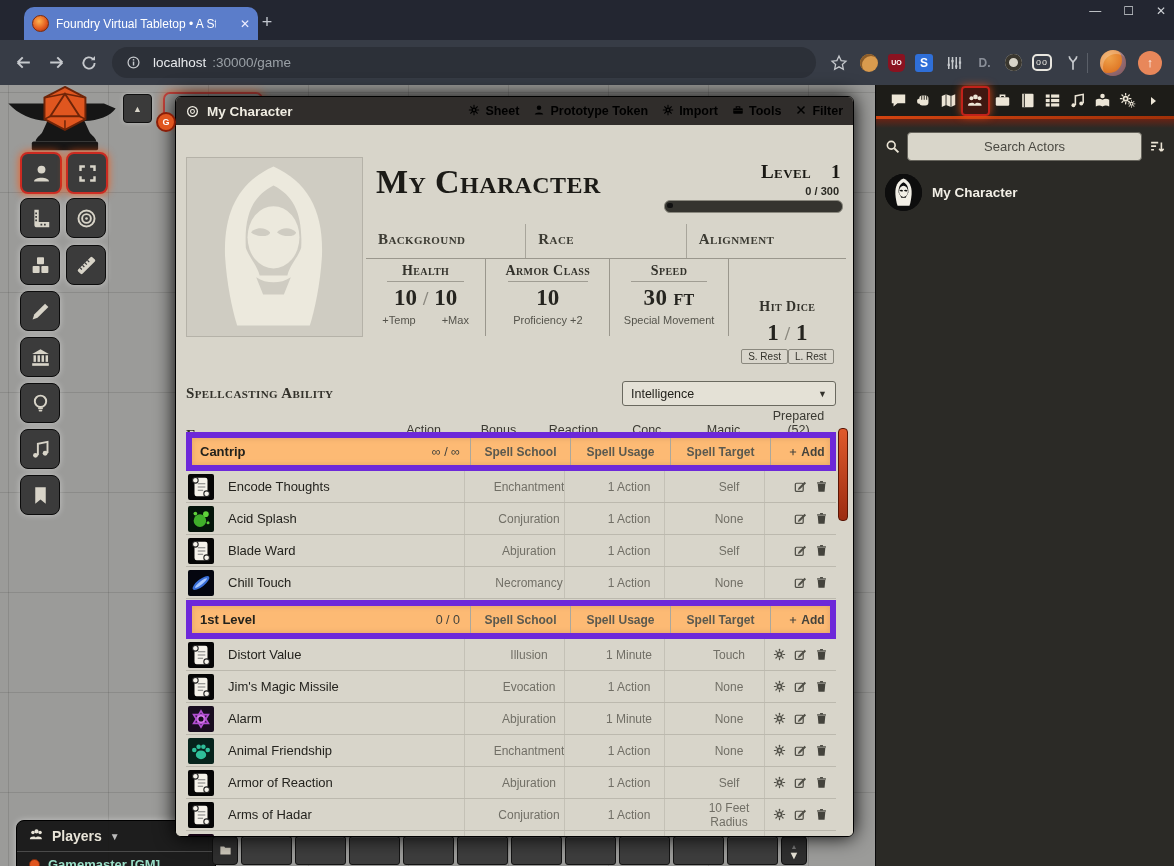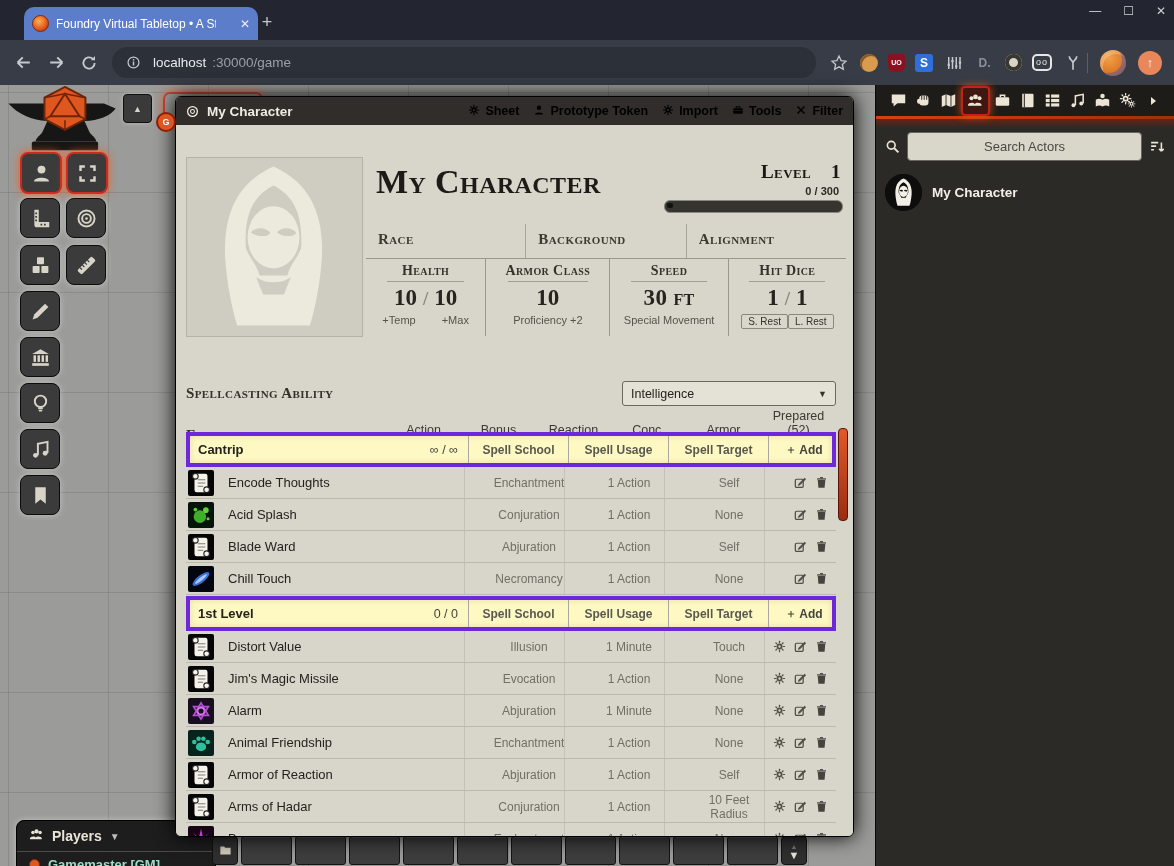--- a/index.html
+++ b/index.html
@@ -91,21 +91,21 @@
   #char-name{left:200px;top:40px;font-size:34px;color:#1c1b17;line-height:1;}
   #level-row{right:12px;top:36px;display:flex;gap:20px;font-size:19px;align-items:baseline;}
   #xp-text{right:14px;top:60px;font-size:11px;font-weight:bold;color:#2a2923;}
   #xp-bar{left:488px;top:75px;width:177px;height:11px;background:#35342f;border:1px solid #8a887e;border-radius:6px;}
   #xp-bar .notch{position:absolute;left:2px;top:2px;width:6px;height:5px;background:#111;border-radius:2px;}
   #fields-row{left:190px;top:99px;width:480px;height:34px;display:flex;border-bottom:1px solid #9a978d;}
   .fieldcol{flex:1;border-right:1px solid #a8a59b;padding:7px 0 0 12px;font-size:15px;color:#3c3b33;}
   .fieldcol:last-child{border-right:none;}
   #stats-row{left:190px;top:133px;width:480px;height:78px;display:flex;}
   .statbox{border-right:1px solid #9a978d;display:flex;flex-direction:column;align-items:center;padding-top:5px;position:relative;}
-  .statbox:last-child{border-right:none;}
+  .statbox:last-child{border-right:none;margin-top:36px;}
   .stat-label{font-size:14px;color:#33322b;}
   .stat-rule{width:65%;height:1px;background:#a09d93;margin:2px 0 3px;}
   .stat-val{font-family:"Liberation Serif",serif;font-weight:bold;font-size:23px;color:#25241f;}
   .stat-val .slash{color:#8a887e;font-size:19px;padding:0 6px;}
   .stat-sub{font-size:11px;color:#55544c;margin-top:3px;display:flex;gap:26px;}
   .rest-btns{display:flex;gap:0;margin-top:3px;}
   .rest-btn{font-size:10px;background:#d9d6cc;border:1px solid #8a887e;border-radius:2px;padding:1px 6px;color:#33322b;}
   #sheet-tabs{left:10px;top:218px;width:650px;display:flex;}
   .sheet-tab{flex:1;text-align:center;font-size:16px;color:#2a2922;position:relative;padding-bottom:8px;}
   .sheet-tab .ul{position:absolute;left:50%;transform:translateX(-50%);bottom:0;width:92px;height:3px;background:#b2afa5;}
@@ -116,21 +116,21 @@
   #ability-select{margin-left:auto;width:196px;height:23px;background:#e4e1d6;border:1px solid #6a695f;border-radius:3px;
      display:flex;align-items:center;padding:0 8px;font-size:12.5px;color:#23221c;}
   #ability-select .car{margin-left:auto;font-size:9px;color:#33322b;}
   #filter-row{left:10px;top:284px;width:650px;display:flex;align-items:flex-end;}
   #filter-row .lbl{font-size:15px;color:#33322b;margin-right:auto;}
   .filter-item{width:75px;text-align:center;font-size:12.5px;color:#3a3932;position:relative;padding-bottom:7px;}
   .filter-item .ul{position:absolute;left:50%;transform:translateX(-50%);bottom:0;width:64px;height:3px;background:#b2afa5;}
   .filter-item.active .ul{background:#5d0d05;}
   #spell-list{left:10px;top:306px;width:650px;height:405px;overflow:hidden;}
   .section-head{display:grid;grid-template-columns:278px 100px 100px 100px 72px;height:27px;align-items:center;
-     background:#fef9c3;border:4px solid #6d28d9;box-shadow:inset 0 0 6px rgba(0,0,0,.12);margin-top:1px;}
+     background:#fdba74;border:6px solid #6d28d9;box-shadow:inset 0 0 6px rgba(0,0,0,.12);margin-top:1px;}
   .section-head .tcell{display:flex;align-items:center;justify-content:space-between;padding:0 10px 0 8px;}
   .section-head .title{font-weight:bold;font-size:13px;color:#23221c;}
   .section-head .slots{font-size:12.5px;color:#44433c;}
   .colhead{font-weight:bold;font-size:12px;color:#5a594f;text-align:center;border-left:1px solid #aaa79c;align-self:stretch;display:flex;align-items:center;justify-content:center;}
   .addcell{display:flex;align-items:center;justify-content:center;gap:3px;font-weight:bold;font-size:12px;color:#44433c;border-left:1px solid #aaa79c;align-self:stretch;}
   .spell-row{display:grid;grid-template-columns:34px 244px 100px 100px 100px 72px;height:31px;align-items:center;border-bottom:1px solid #bcb9ae;}
   .spell-icon{width:26px;height:26px;border-radius:2px;margin-left:2px;overflow:hidden;background:#000;}
   .spell-name{font-size:13px;color:#24231e;padding-left:8px;}
   .spell-cell{font-size:12px;color:#716f66;text-align:center;border-left:1px solid #c4c1b6;align-self:stretch;display:flex;align-items:center;justify-content:center;padding-left:29px;}
   .ctrl-cell{display:flex;align-items:center;justify-content:flex-end;gap:8px;border-left:1px solid #c4c1b6;align-self:stretch;padding-right:8px;color:#504f47;}
@@ -556,22 +556,22 @@
       <div class="abs sc" id="char-name">My Character</div>
       <div class="abs" id="level-row">
         <span class="sc">Level</span>
         <span class="sc">1</span>
       </div>
       <div class="abs" id="xp-text">0  / 300</div>
       <div class="abs" id="xp-bar">
           <span class="notch"></span>
         </div>
       <div class="abs" id="fields-row">
+          <div class="fieldcol sc">Background</div>
           <div class="fieldcol sc">Race</div>
-          <div class="fieldcol sc">Background</div>
           <div class="fieldcol sc">Alignment</div>
         </div>
       <div class="abs" id="stats-row">
         <div class="statbox" style="width:120px">
           <span class="stat-label sc">Health</span>
           <span class="stat-rule"></span>
           <span class="stat-val"><span>10</span><span class="slash">/</span><span>10</span></span>
           <span class="stat-sub">
               <span>+Temp</span>
               <span>+Max</span>
@@ -605,21 +605,21 @@
           <span>Intelligence</span>
           <span class="car">▼</span>
         </div>
       </div>
       <div class="abs" id="filter-row">
           <span class="lbl sc">Filter</span>
           <div class="filter-item"><span>Action</span><span class="ul"></span></div>
           <div class="filter-item"><span>Bonus</span><span class="ul"></span></div>
           <div class="filter-item"><span>Reaction</span><span class="ul"></span></div>
           <div class="filter-item"><span>Conc.</span><span class="ul"></span></div>
-          <div class="filter-item"><span>Armor</span><span class="ul"></span></div>
+          <div class="filter-item"><span>Magic</span><span class="ul"></span></div>
           <div class="filter-item active"><span>Prepared (52)</span><span class="ul"></span></div>
         </div>
       <div class="abs" id="spell-list">
           <div class="section-head">
             <div class="tcell">
               <span class="title">Cantrip</span>
               <span class="slots">∞  /  ∞</span>
             </div>
    <div class="colhead">Spell School</div>
    <div class="colhead">Spell Usage</div>

